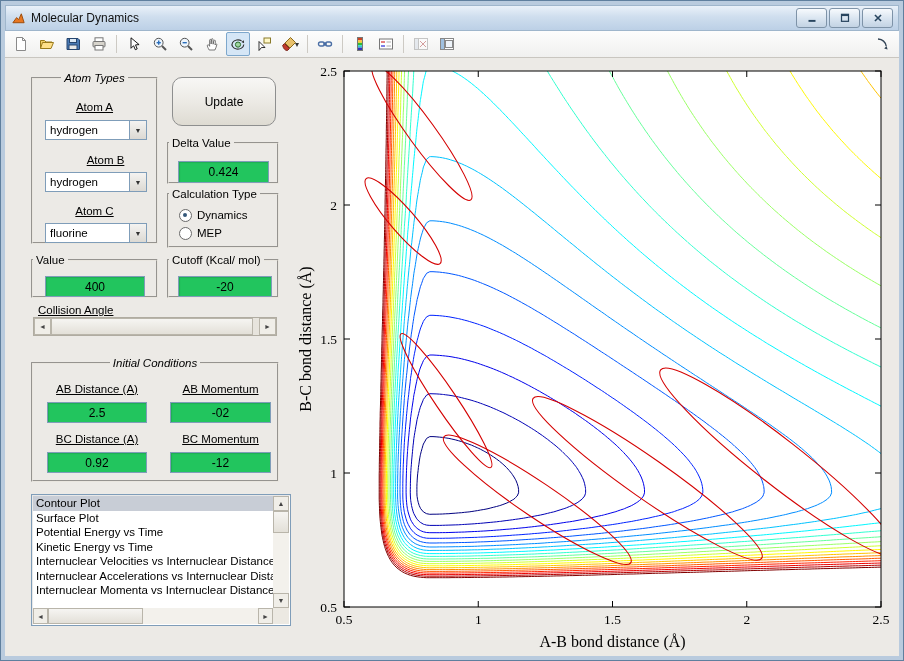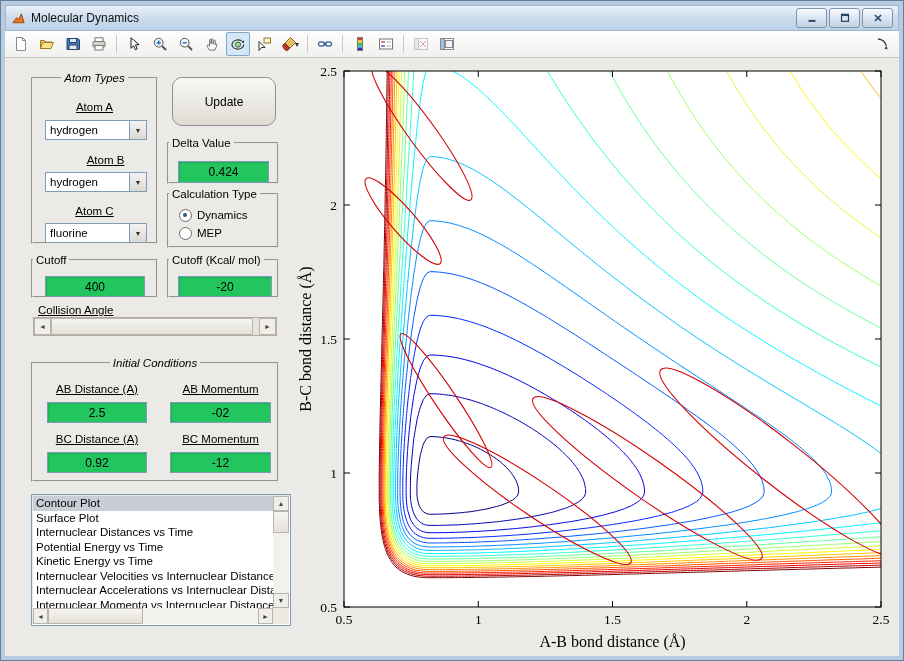--- a/index.html
+++ b/index.html
@@ -291,21 +291,21 @@
         <span class="radio checked"></span>
         <span>Dynamics</span>
       </div>
       <div class="radio-row" style="left:10px;top:27px">
         <span class="radio"></span>
         <span>MEP</span>
       </div>
     </fieldset>
 
     <fieldset class="grp" style="left:26px;top:196px;width:127px;height:44px">
-      <legend>Cutoff</legend>
+      <legend>Value</legend>
       <div class="edit" style="left:12px;top:10px;width:100px;height:21px">400</div>
     </fieldset>
 
     <fieldset class="grp" style="left:162px;top:196px;width:112px;height:44px">
       <legend>Cutoff (Kcal/ mol)</legend>
       <div class="edit" style="left:9px;top:10px;width:94px;height:21px">-20</div>
     </fieldset>
 
     <div class="lbl" style="left:33px;top:246px">Collision Angle</div>
     <div class="hscroll" style="left:28px;top:259px;width:244px;height:19px">
@@ -323,21 +323,20 @@
       <div class="lbl c" style="left:14px;top:64px;width:100px">BC Distance (A)</div>
       <div class="lbl c" style="left:137px;top:64px;width:101px">BC Momentum</div>
       <div class="edit" style="left:14px;top:83px;width:100px;height:21px">0.92</div>
       <div class="edit" style="left:137px;top:83px;width:101px;height:21px">-12</div>
     </fieldset>
 
     <div class="listbox" style="left:26px;top:436px;width:260px;height:132px">
       <div class="list-items" id="list-items">
           <div class="list-item selected">Contour Plot</div>
           <div class="list-item">Surface Plot</div>
-          <div class="list-item">Internuclear Distances vs Time</div>
           <div class="list-item">Potential Energy vs Time</div>
           <div class="list-item">Kinetic Energy vs Time</div>
           <div class="list-item">Internuclear Velocities vs Internuclear Distance</div>
           <div class="list-item">Internuclear Accelerations vs Internuclear Distance</div>
           <div class="list-item">Internuclear Momenta vs Internuclear Distance</div>
         </div>
       <div class="sb-v">
         <div class="sb-btn" style="left:0;top:0;width:16px;height:15px">▲</div>
         <div class="sb-thumb" style="left:0;top:15px;width:16px;height:22px"></div>
         <div class="sb-btn" style="left:0;bottom:0;width:16px;height:15px">▼</div>

